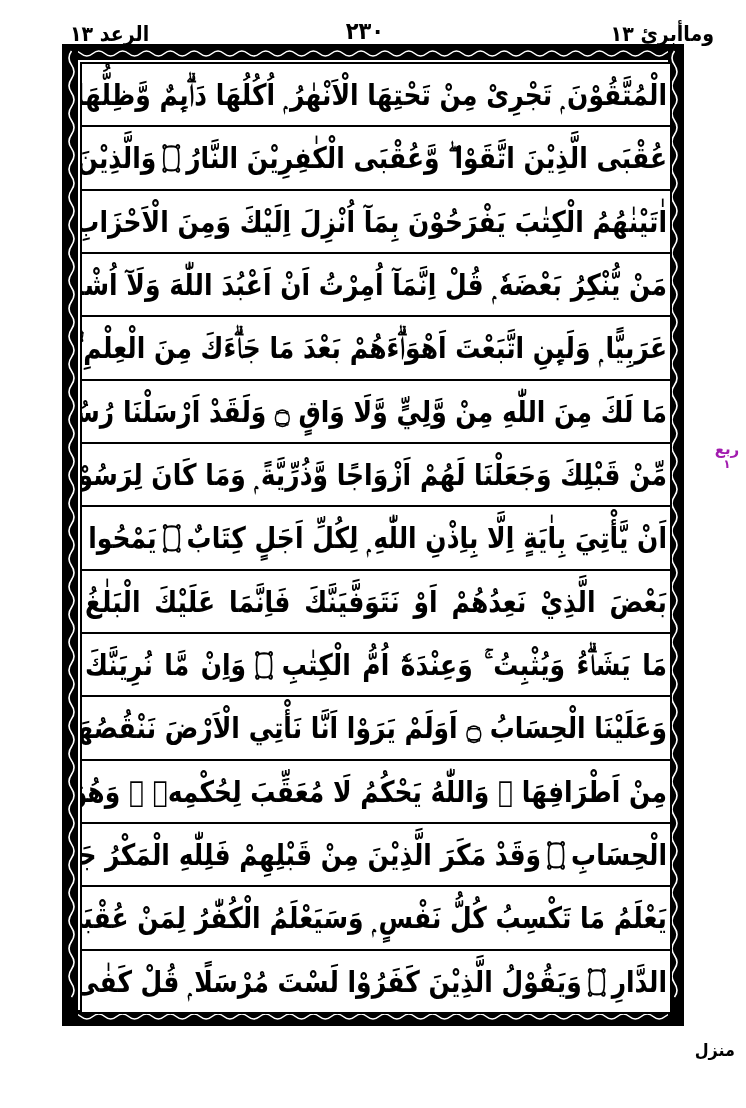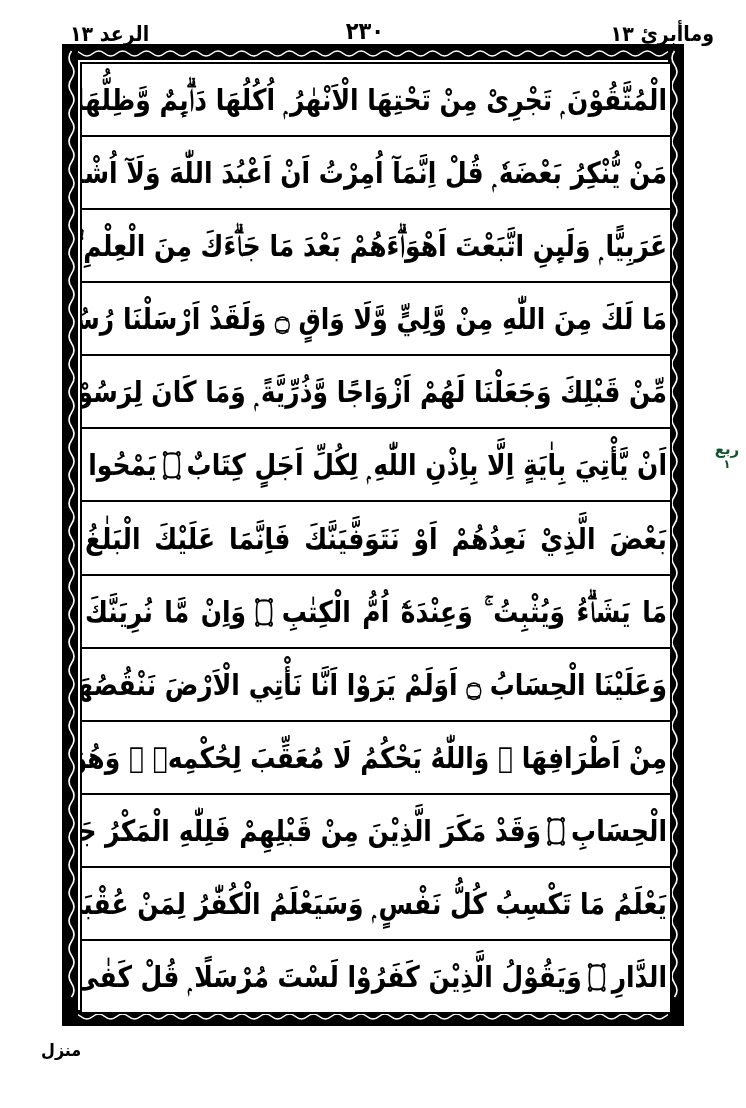--- a/index.html
+++ b/index.html
@@ -114,30 +114,30 @@
   .margin-marker {
     position: absolute;
     right: 4px;
     width: 30px;
     text-align: center;
     direction: rtl;
     font-family: "DejaVu Sans", sans-serif;
     font-size: 15px;
     font-weight: 700;
     line-height: 1.05;
-    color: #14532d;
+    color: #a21caf;
   }
   .margin-marker .mm-sub { font-size: 12px; display: block; }
 
   
   .footer {
     position: absolute;
     left: 0; right: 11px;
     top: 1040px;
-    text-align: left;
+    text-align: right;
     direction: rtl;
     padding-left: 41px;
   }
   .footer-txt {
     font-family: "DejaVu Sans", sans-serif;
     font-size: 16px;
     font-weight: 700;
     transform: scaleY(1.1);
     display: inline-block;
   }
@@ -181,20 +181,26 @@
       <rect x="0" y="0" width="13" height="982" fill="#000"></rect>
       <path d="M6.5 4 q-5 7 0 14 q5 7 0 14 q-5 7 0 14 q5 7 0 14 q-5 7 0 14 q5 7 0 14 q-5 7 0 14 q5 7 0 14 q-5 7 0 14 q5 7 0 14 q-5 7 0 14 q5 7 0 14 q-5 7 0 14 q5 7 0 14 q-5 7 0 14 q5 7 0 14 q-5 7 0 14 q5 7 0 14 q-5 7 0 14 q5 7 0 14 q-5 7 0 14 q5 7 0 14 q-5 7 0 14 q5 7 0 14 q-5 7 0 14 q5 7 0 14 q-5 7 0 14 q5 7 0 14 q-5 7 0 14 q5 7 0 14 q-5 7 0 14 q5 7 0 14 q-5 7 0 14 q5 7 0 14 q-5 7 0 14 q5 7 0 14 q-5 7 0 14 q5 7 0 14 q-5 7 0 14 q5 7 0 14 q-5 7 0 14 q5 7 0 14 q-5 7 0 14 q5 7 0 14 q-5 7 0 14 q5 7 0 14 q-5 7 0 14 q5 7 0 14 q-5 7 0 14 q5 7 0 14 q-5 7 0 14 q5 7 0 14 q-5 7 0 14 q5 7 0 14 q-5 7 0 14 q5 7 0 14 q-5 7 0 14 q5 7 0 14 q-5 7 0 14 q5 7 0 14 q-5 7 0 14 q5 7 0 14 q-5 7 0 14 q5 7 0 14 q-5 7 0 14 q5 7 0 14 q-5 7 0 14 q5 7 0 14" stroke="#fff" stroke-width="1.6" fill="none"></path>
     </svg>
   </div>
 
   <div class="textblock">
     <div class="ayah-line">
         <div class="ayah-text">الْمُتَّقُوْنَ ۭ تَجْرِىْ مِنْ تَحْتِهَا الْاَنْهٰرُ ۭ اُكُلُهَا دَاۗىِٕمٌ وَّظِلُّهَا ۭ تِلْكَ</div>
       </div>
     <div class="ayah-line">
+        <div class="ayah-text">عُقْبَى الَّذِيْنَ اتَّقَوْا ۖ وَّعُقْبَى الْكٰفِرِيْنَ النَّارُ ۝ وَالَّذِيْنَ</div>
+      </div>
+    <div class="ayah-line">
+        <div class="ayah-text">اٰتَيْنٰهُمُ الْكِتٰبَ يَفْرَحُوْنَ بِمَآ اُنْزِلَ اِلَيْكَ وَمِنَ الْاَحْزَابِ</div>
+      </div>
+    <div class="ayah-line">
         <div class="ayah-text">مَنْ يُّنْكِرُ بَعْضَهٗ ۭ قُلْ اِنَّمَآ اُمِرْتُ اَنْ اَعْبُدَ اللّٰهَ وَلَآ اُشْرِكَ</div>
       </div>
     <div class="ayah-line">
         <div class="ayah-text">عَرَبِيًّا ۭ وَلَىِٕنِ اتَّبَعْتَ اَهْوَاۗءَهُمْ بَعْدَ مَا جَاۗءَكَ مِنَ الْعِلْمِ ۙ</div>
       </div>
     <div class="ayah-line">
         <div class="ayah-text">مَا لَكَ مِنَ اللّٰهِ مِنْ وَّلِيٍّ وَّلَا وَاقٍ ۝ وَلَقَدْ اَرْسَلْنَا رُسُلًا</div>
       </div>
     <div class="ayah-line">
         <div class="ayah-text">مِّنْ قَبْلِكَ وَجَعَلْنَا لَهُمْ اَزْوَاجًا وَّذُرِّيَّةً ۭ وَمَا كَانَ لِرَسُوْلٍ</div>

